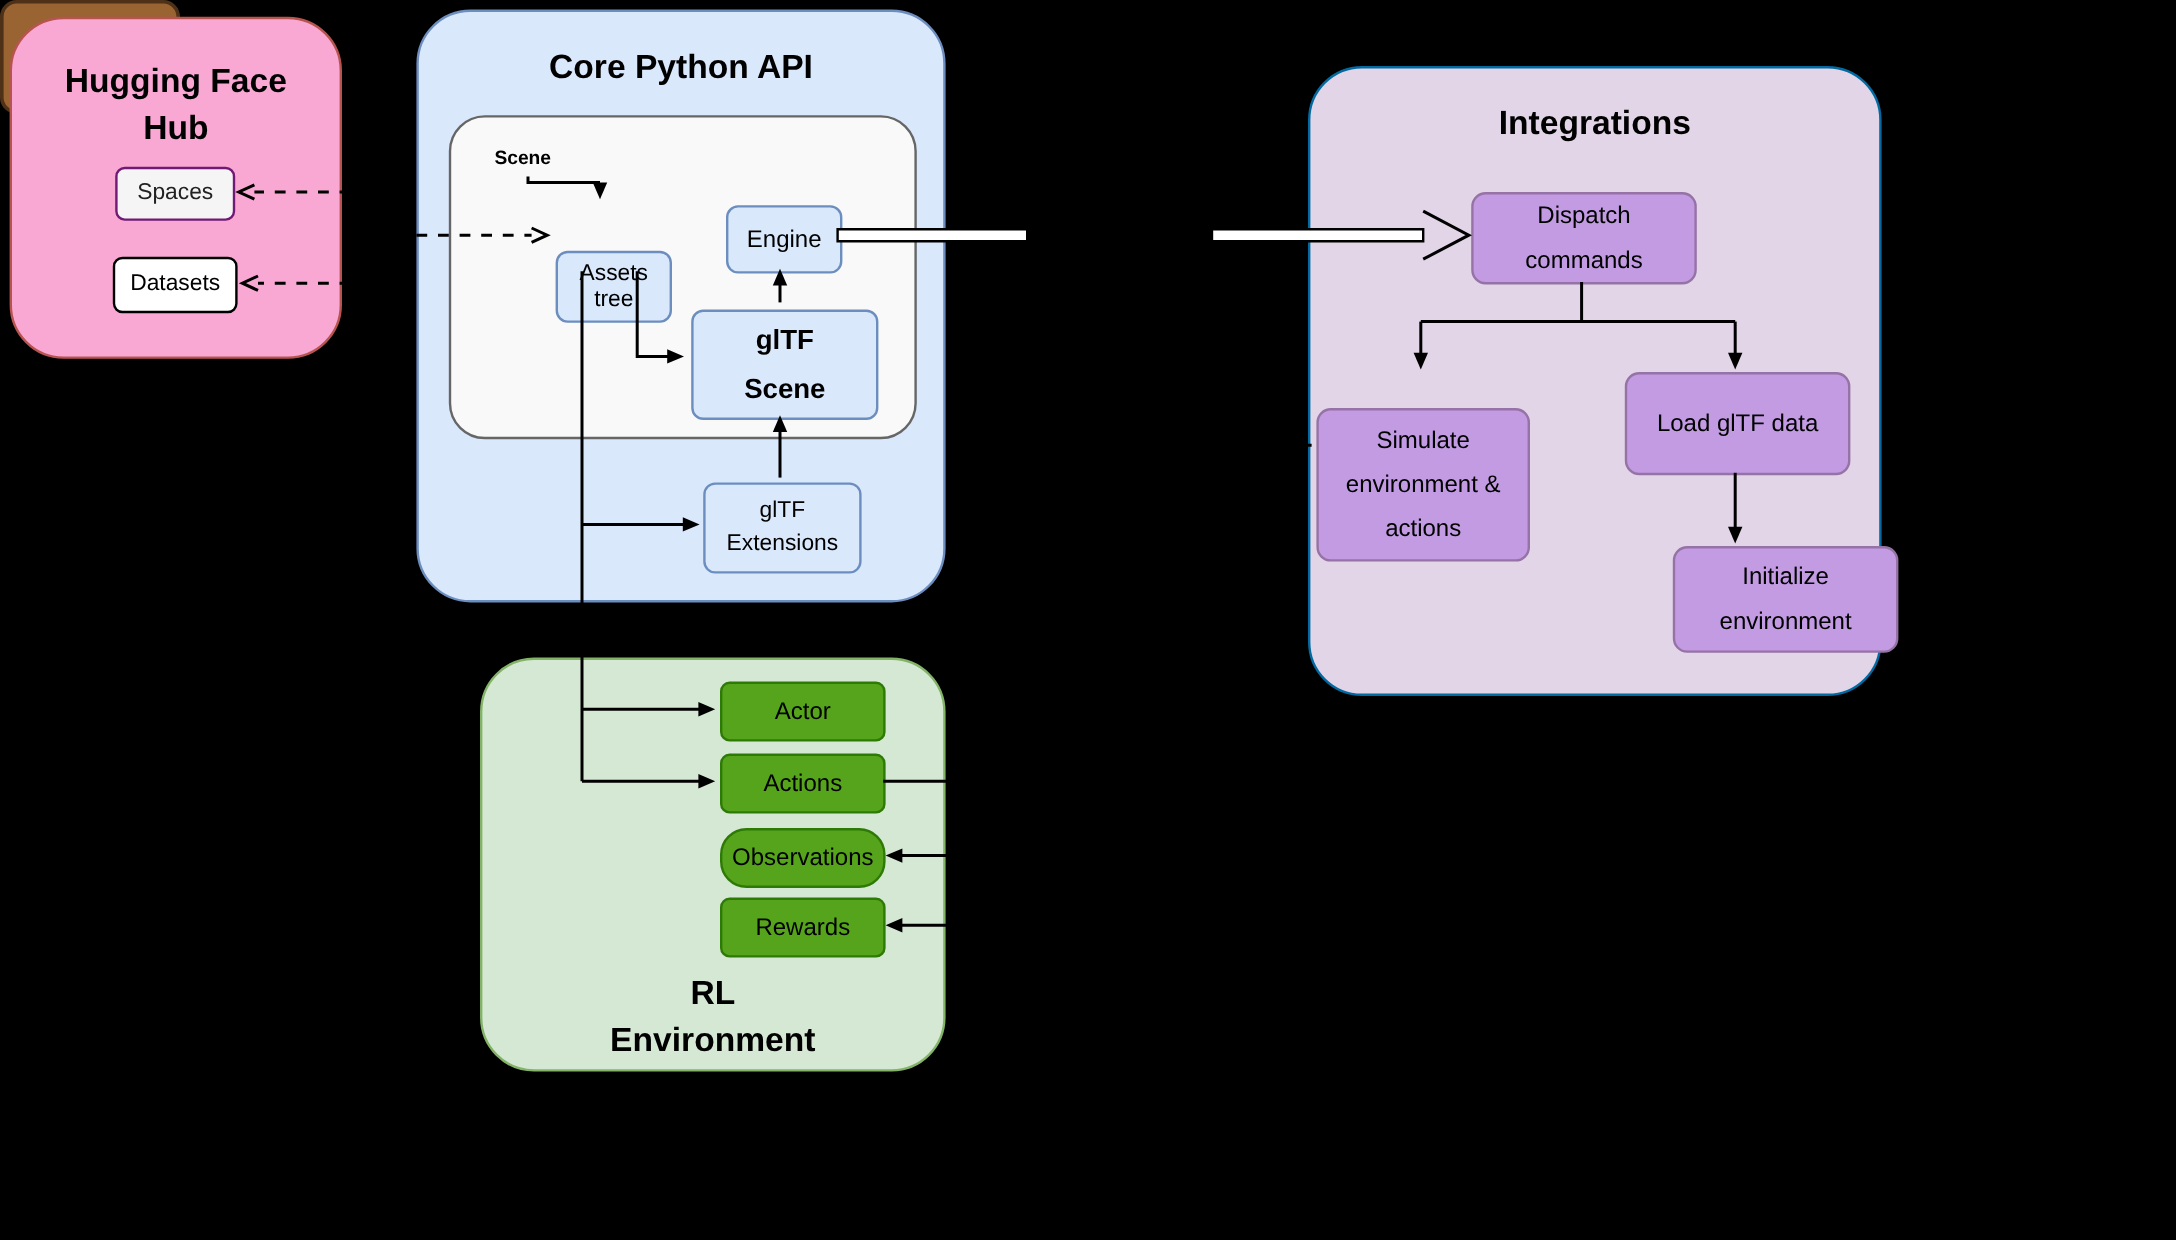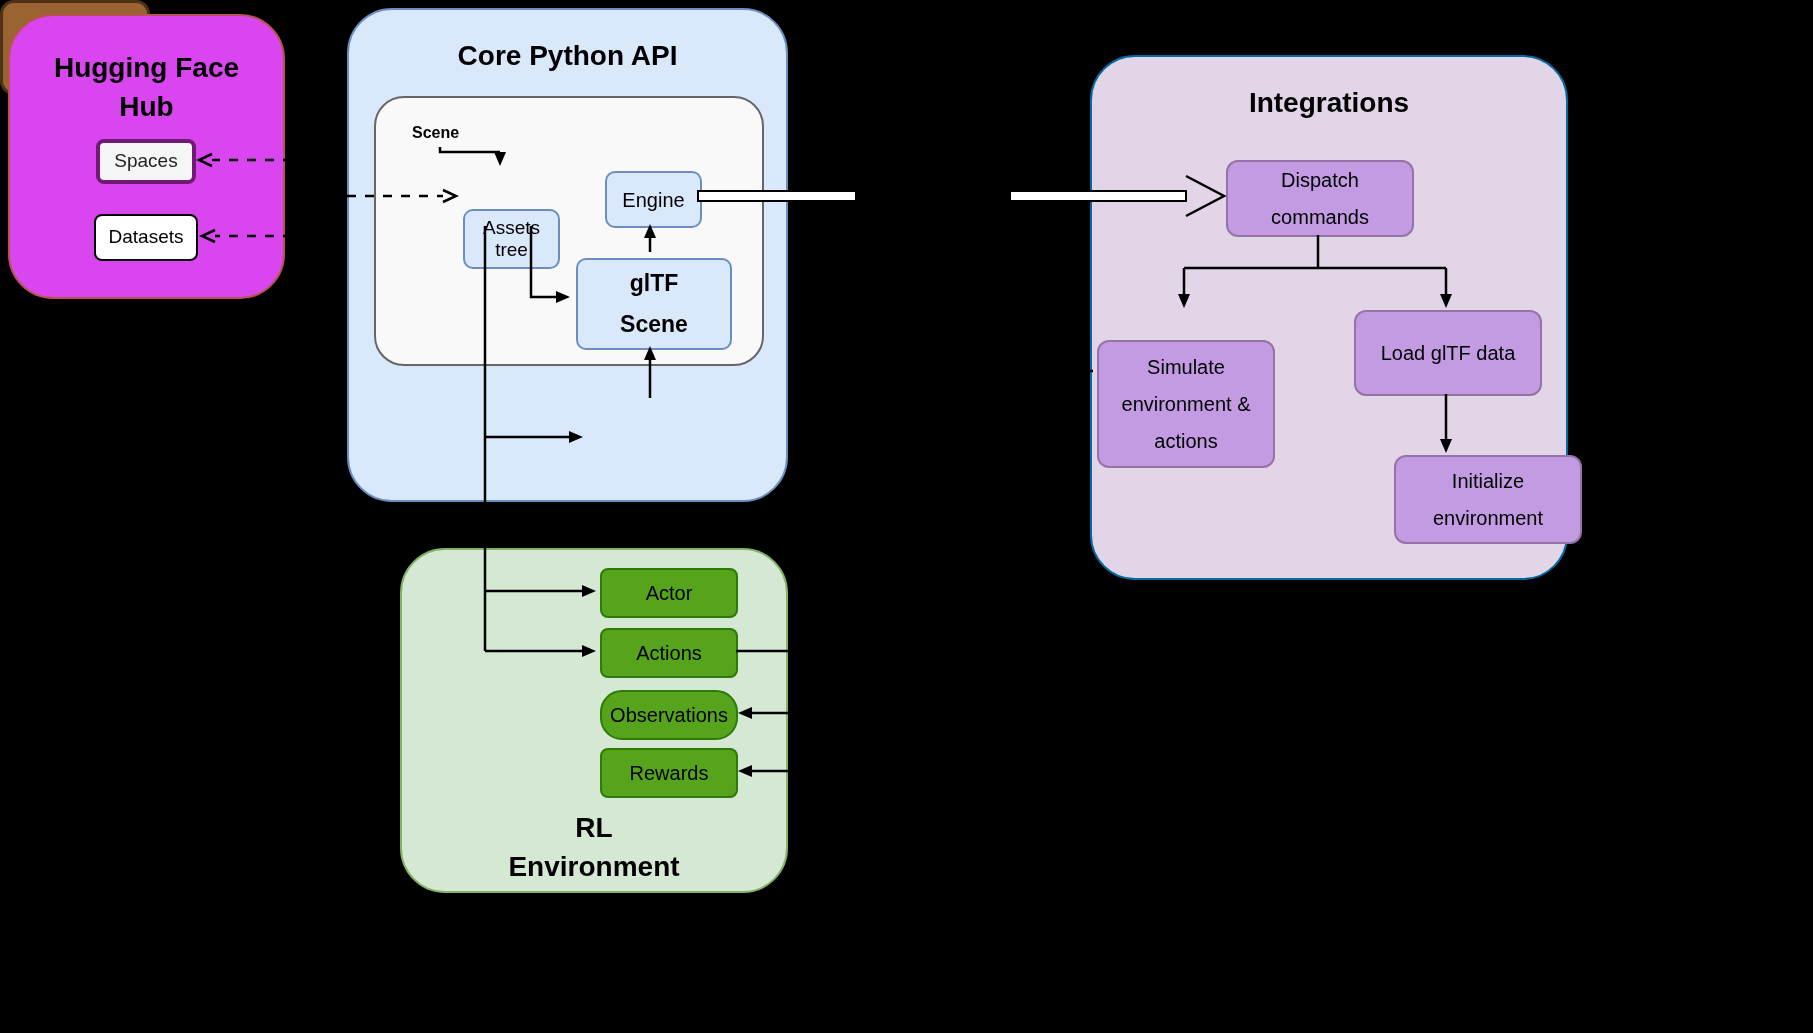--- a/index.html
+++ b/index.html
@@ -13,23 +13,23 @@
     font-weight:bold; font-size:28px; color:#000; line-height:1.4;
   }
   .node {
     position:absolute; box-sizing:border-box; border-radius:10px;
     display:flex; align-items:center; justify-content:center;
     text-align:center; font-size:20px; color:#000; line-height:1.3;
   }
   .blue-node   { background:#DAE8FC; border:2px solid #6C8EBF; }
   .purple-node { background:#C29BE3; border:2px solid #9673A6; border-radius:12px; line-height:1.85; }
   .green-node  { background:#55A41B; border:2px solid #2E7A06; color:#000000; border-radius:8px; }
-  .gray-node   { background:#F5F5F5; border:4px solid #701a75; border-radius:8px; font-size:19px; color:#222; }
+  .gray-node   { background:#F5F5F5; border:2px solid #701a75; border-radius:8px; font-size:19px; color:#222; }
   .white-node  { background:#FFFFFF; border:2px solid #000000; border-radius:8px; font-size:19px; }
-  #hub          { left:8px;    top:14px;  width:277px; height:285px; background:#d946ef; border:2px solid #B85450;text-decoration:underline; }
+  #hub          { left:8px;    top:14px;  width:277px; height:285px; background:#f9a8d4; border:2px solid #B85450;text-decoration:underline; }
   #core         { left:347px;  top:8px;   width:441px; height:494px; background:#DAE8FC; border:2px solid #6C8EBF; }
   #scene-group  { left:25px;   top:86px;  width:390px; height:270px; background:#F9F9F9; border:2px solid #666666; border-radius:30px; position:absolute; box-sizing:border-box; }
   #scene-label  { position:absolute; left:36px; top:26px; font-weight:bold; font-size:16px; color:#000; }
   #tcp          { left:858px;  top:149px; width:150px; height:95px; background:#9A6332; border:3px solid #4F3118; border-radius:14px;
                   display:flex; align-items:center; justify-content:center; text-align:center;
                   color:#fff; font-weight:bold; font-size:28px; line-height:1.2; padding:0 20px; box-sizing:border-box; }
   #integrations { left:1090px; top:55px;  width:478px; height:525px; background:#E1D5E7; border:2px solid #0369a1; }
   #rl           { left:400px;  top:548px; width:388px; height:345px; background:#D5E8D4; border:2px solid #82B366; }
   #rl-title     { position:absolute; left:0; right:0; top:258px; text-align:center; font-weight:bold; font-size:28px; line-height:1.4; color:#000; }
   #rl-title span{ display:inline-block; max-width:190px; }
@@ -55,20 +55,21 @@
   </div>
 
   <div id="core" class="container">
     <div id="core-title" class="ctitle">Core Python API</div>
     <div id="scene-group">
       <div id="scene-label">Scene</div>
       <div class="node blue-node" style="left:87px; top:72px; width:97px; height:60px; font-size:19px; line-height:1.15; padding:0 6px;margin-top:39px;">Assets tree</div>
       <div class="node blue-node" style="left:229px; top:73px; width:97px; height:57px;">Engine</div>
       <div class="node blue-node" style="left:200px; top:160px; width:156px; height:92px; font-weight:bold; font-size:23px; line-height:1.8; padding:0 38px;">glTF Scene</div>
     </div>
+    <div class="node blue-node" style="left:237px; top:392px; width:132px; height:76px; font-size:19px; line-height:1.4; padding:0 8px;">glTF Extensions</div>
   </div>
 
   <div id="tcp">
     <span>TCP Server</span>
   </div>
 
   <div id="integrations" class="container">
     <div id="int-title" class="ctitle">Integrations</div>
     <div class="node purple-node" style="left:134px; top:103px; width:188px; height:77px; padding:0 30px;">Dispatch commands</div>
     <div class="node purple-node" style="left:5px; top:253px; width:178px; height:128px; padding:0 14px;margin-top:30px;">Simulate environment &amp; actions</div>

